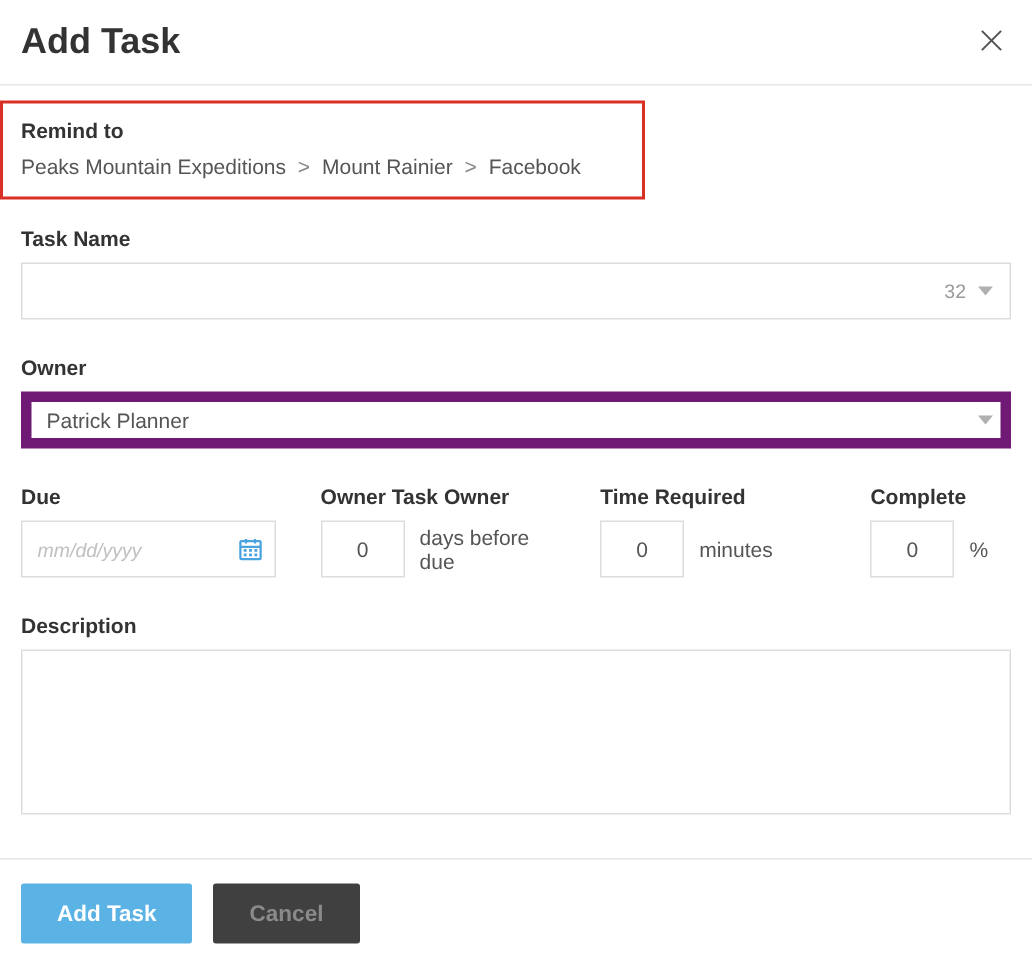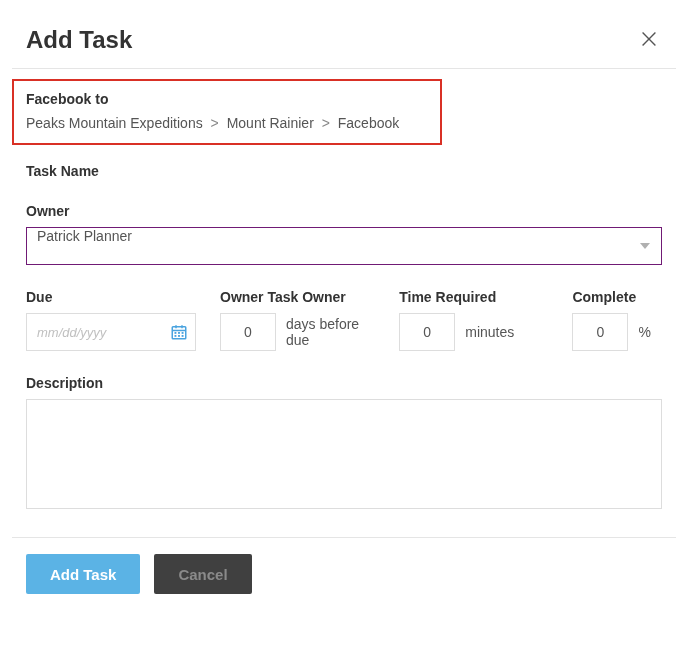--- a/index.html
+++ b/index.html
@@ -7,21 +7,21 @@
   body {
     font-family: "Helvetica Neue", Helvetica, Arial, sans-serif;
     color: #333;
     width: 688px;
     height: 650px;
     position: relative;
     background: #fff;
   }
   .dialog {
     width: 688px;
-    padding: 12px;
+    padding: 0;
   }
   .header {
     display: flex;
     justify-content: space-between;
     align-items: center;
     padding: 14px 14px 14px 14px;
     border-bottom: 1px solid #e5e5e5;
   }
   .title {
     font-size: 24px;
@@ -91,27 +91,27 @@
     color: #b0b0b0;
   }
   .tiny-caret svg { display: block; }
   .select-wrap {
     position: relative;
     width: 100%;
   }
   .select-input {
     width: 100%;
     height: 38px;
-    border: 1px solid #701a75;
+    border: 7px solid #701a75;
     background: #fff;
     font-size: 14px;
     color: #555;
     padding: 0 34px 0 10px;
     display: flex;
-    align-items: flex-start;
+    align-items: center;
     cursor: pointer;
   }
   .select-caret {
     position: absolute;
     right: 12px;
     top: 50%;
     transform: translateY(-50%);
     color: #b0b0b0;
   }
   .select-caret svg { display: block; }
@@ -205,34 +205,43 @@
     <div class="title">Add Task</div>
     <div class="close">
       <svg viewBox="0 0 24 24" width="22" height="22" stroke="currentColor" stroke-width="1.5" fill="none">
         <line x1="5" y1="5" x2="19" y2="19"></line>
         <line x1="19" y1="5" x2="5" y2="19"></line>
       </svg>
     </div>
   </div>
 
   <div class="related-box">
-    <div class="label">Facebook to</div>
+    <div class="label">Remind to</div>
     <div class="breadcrumb">
       <span>Peaks Mountain Expeditions</span>
       <span class="bc-sep">&gt;</span>
       <span>Mount Rainier</span>
       <span class="bc-sep">&gt;</span>
       <span>Facebook</span>
     </div>
   </div>
 
   <div class="form">
 
     <div class="field">
       <div class="label">Task Name</div>
+      <div class="input-wrap">
+        <input class="text-input" type="text" value="" style="">
+        <span class="char-count">32</span>
+        <span class="tiny-caret">
+          <svg width="10" height="10" viewBox="0 0 10 10">
+              <polygon points="0,2 10,2 5,8" fill="currentColor"></polygon>
+            </svg>
+        </span>
+      </div>
     </div>
 
     <div class="field">
       <div class="label">Owner</div>
       <div class="select-wrap">
         <div class="select-input">
           <span>Patrick Planner</span>
         </div>
         <span class="select-caret">
           <svg width="10" height="10" viewBox="0 0 10 10">

